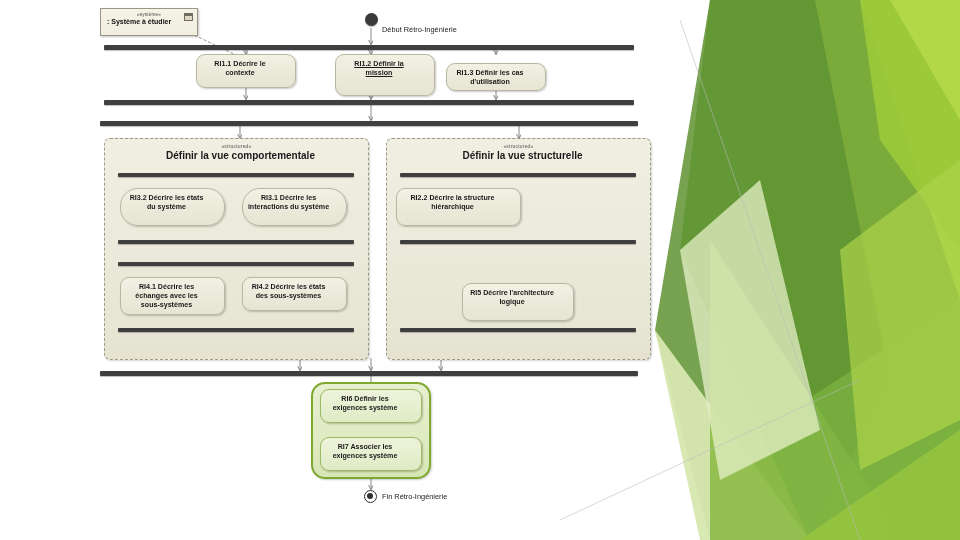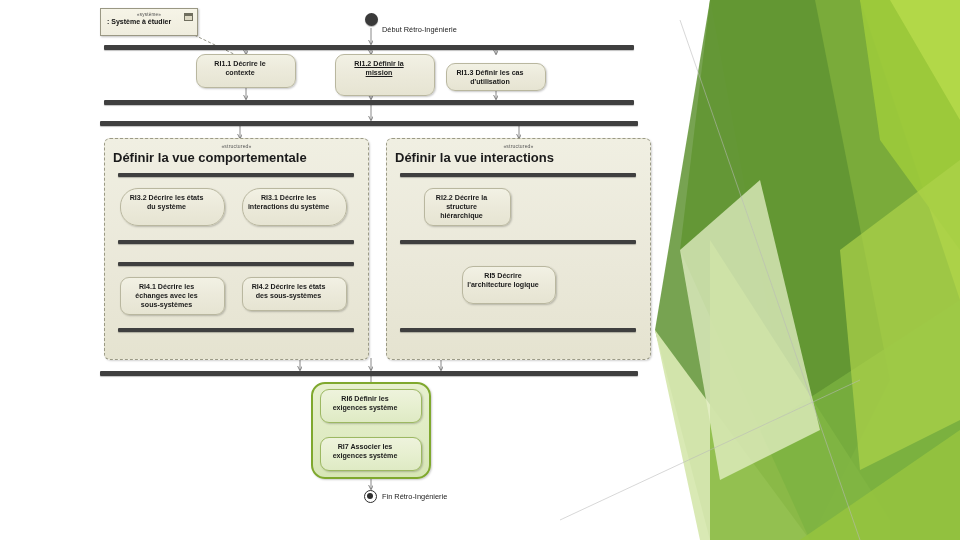--- a/index.html
+++ b/index.html
@@ -35,22 +35,22 @@
   }
 
   .group{
     position:absolute;box-sizing:border-box;
     background:linear-gradient(180deg,#f0efe2 0%,#eae8d9 60%,#e5e3d0 100%);
     border:1px dashed #9b9a86;border-radius:6px;
     box-shadow:1px 1px 2px rgba(0,0,0,.18);
   }
   .group-stereo{position:absolute;left:0;right:0;top:4px;text-align:center;
     font-size:5px;color:#555;letter-spacing:.2px;}
-  .group-title{position:absolute;left:8px;right:0;top:11px;text-align:left;
-    font-size:13px;font-weight:bold;color:#1a1a1a;}
+  .group-title{position:absolute;left:8px;right:0;top:11px;text-align:center;
+    font-size:10px;font-weight:bold;color:#1a1a1a;}
 
   .greengroup{
     position:absolute;box-sizing:border-box;
     background:linear-gradient(180deg,#e7f0cf 0%,#dfebc2 60%,#d7e6b5 100%);
     border:2px solid #7fa82e;border-radius:14px;
     box-shadow:1px 1px 2px rgba(0,0,0,.2);
   }
 
   .note{
     position:absolute;box-sizing:border-box;
@@ -185,26 +185,26 @@
     <div class="act" style="left:120px;top:188px;width:105px;height:38px;border-radius:18px;">RI3.2 Décrire les états du système</div>
     <div class="act" style="left:242px;top:188px;width:105px;height:38px;border-radius:18px;">RI3.1 Décrire les interactions du système</div>
     <div class="bar" style="left:118px;top:240px;width:236px;height:4px;"></div>
     <div class="bar" style="left:118px;top:262px;width:236px;height:4px;"></div>
     <div class="act" style="left:120px;top:277px;width:105px;height:38px;">RI4.1 Décrire les échanges avec les sous-systèmes</div>
     <div class="act" style="left:242px;top:277px;width:105px;height:34px;">RI4.2 Décrire les états des sous-systèmes</div>
     <div class="bar" style="left:118px;top:328px;width:236px;height:4px;"></div>
 
     <div class="group" style="left:386px;top:138px;width:265px;height:222px;">
       <div class="group-stereo">«structured»</div>
-      <div class="group-title">Définir la vue interactions</div>
+      <div class="group-title">Définir la vue structurelle</div>
     </div>
     <div class="bar" style="left:400px;top:173px;width:236px;height:4px;"></div>
-    <div class="act" style="left:424px;top:188px;width:87px;height:38px;">RI2.2 Décrire la structure hiérarchique</div>
+    <div class="act" style="left:396px;top:188px;width:125px;height:38px;">RI2.2 Décrire la structure hiérarchique</div>
     <div class="bar" style="left:400px;top:240px;width:236px;height:4px;"></div>
-    <div class="act" style="left:462px;top:266px;width:94px;height:38px;border-radius:11px;">RI5 Décrire l'architecture logique</div>
+    <div class="act" style="left:462px;top:283px;width:112px;height:38px;">RI5 Décrire l'architecture logique</div>
     <div class="bar" style="left:400px;top:328px;width:236px;height:4px;"></div>
 
     <div class="bar" style="left:100px;top:371px;width:538px;"></div>
 
     <div class="greengroup" style="left:311px;top:382px;width:120px;height:97px;"></div>
     <div class="act green" style="left:320px;top:389px;width:102px;height:34px;">RI6 Définir les exigences système</div>
     <div class="act green" style="left:320px;top:437px;width:102px;height:34px;">RI7 Associer les exigences système</div>
 
     <div class="node-final" style="left:364px;top:490px;"></div>
     <div class="node-label" style="left:382px;top:492px;">Fin Rétro-Ingénierie</div>

